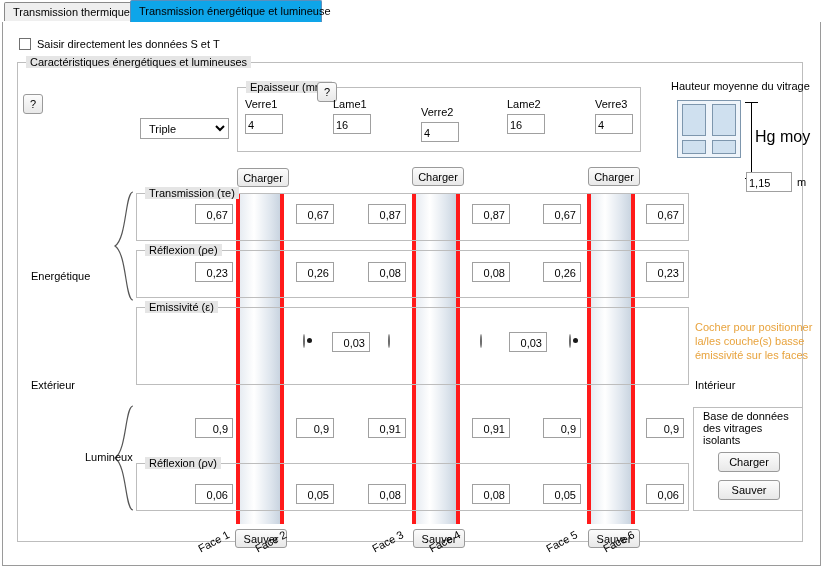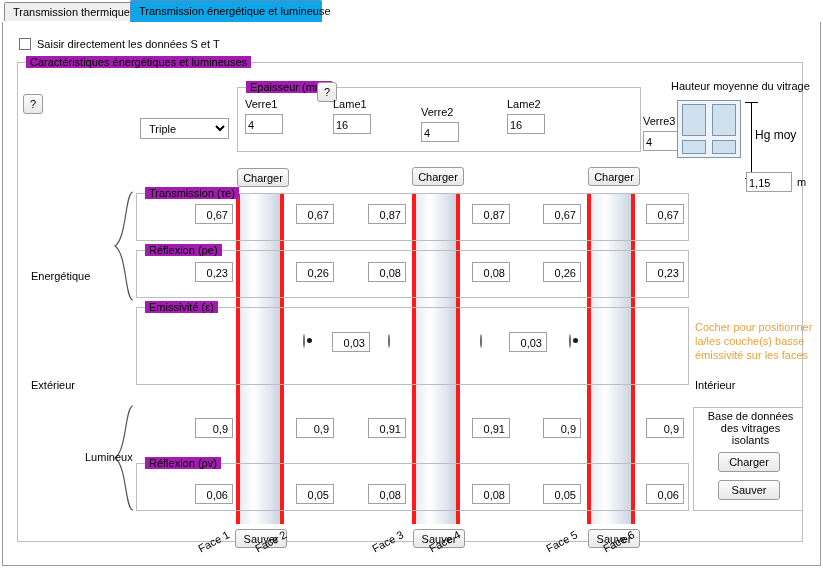--- a/index.html
+++ b/index.html
@@ -80,21 +80,21 @@
   
   .group {
     position: absolute;
     border: 1px solid #bdbdbd;
     box-sizing: border-box;
     background: transparent;
   }
   .group-title {
     position: absolute;
     top: -7px; left: 8px;
-    background: #a21caf;
+    background: #e5e5e5;
     padding: 0 4px;
     font-size: 11px;
     white-space: nowrap;
   }
 
   .btn {
     border: 1px solid #9a9a9a;
     background: linear-gradient(#fcfcfc, #e8e8e8);
     border-radius: 3px;
     font-size: 11px;
@@ -250,21 +250,21 @@
     <input class="field" style="width: 38px; margin-top: 4px; text-align: left;" value="16">
   </div>
   <div class="abs" style="left:418px; top:84px;">
     <div class="small-label">Verre2</div>
     <input class="field" style="width: 38px; margin-top: 4px; text-align: left;" value="4">
   </div>
   <div class="abs" style="left:504px; top:76px;">
     <div class="small-label">Lame2</div>
     <input class="field" style="width: 38px; margin-top: 4px; text-align: left;" value="16">
   </div>
-  <div class="abs" style="left:592px; top:93px;margin-left:48px;">
+  <div class="abs" style="left:592px; top:76px;">
     <div class="small-label">Verre3</div>
     <input class="field" style="width: 38px; margin-top: 4px; text-align: left;" value="4">
   </div>
 
   
   <div class="abs" style="left:655px; top:58px; width:145px; height:20px;margin-left:13px;">
     <span class="small-label">Hauteur moyenne du vitrage</span>
   </div>
 
   
@@ -272,21 +272,21 @@
   <div class="win-cell" style="left:679px; top:82px; width:24px; height:32px;"></div>
   <div class="win-cell" style="left:709px; top:82px; width:24px; height:32px;"></div>
   <div class="win-cell" style="left:679px; top:118px; width:24px; height:14px;"></div>
   <div class="win-cell" style="left:709px; top:118px; width:24px; height:14px;"></div>
 
   
   <div class="dim-line" style="left:748px; top:80px; width:1px; height:76px;"></div>
   <div class="dim-line" style="left:742px; top:80px; width:13px; height:1px;"></div>
   <div class="dim-line" style="left:742px; top:156px; width:13px; height:1px;"></div>
   <div class="abs" style="left:752px; top:106px;">
-    <span class="small-label" style="font-size:12px;">Hg moy</span>
+    <span class="small-label" style="font-size:16px;">Hg moy</span>
   </div>
 
   <input class="field" style="position: absolute; left: 743px; top: 150px; width: 46px; text-align: left;" value="1,15">
   <span class="small-label abs" style="left:794px; top:154px;">m</span>
 
   
   <button class="btn" style="position:absolute; left:234px; top:146px; width:52px; height:19px;">
     <span>Charger</span>
   </button>
   <button class="btn" style="position:absolute; left:409px; top:145px; width:52px; height:19px;">
@@ -365,21 +365,21 @@
   <svg class="abs" style="left:108px; top:382px; width:24px; height:108px;" viewBox="0 0 24 108">
     <path d="M22 2 C14 2 16 46 4 54 C16 62 14 106 22 106" fill="none" stroke="#555" stroke-width="1.2"></path>
   </svg>
   <span class="small-label abs" style="left:48px; top:429px;padding-left:34px;">Lumineux</span>
 
   <span class="small-label abs" style="left:28px; top:357px;">Extérieur</span>
   <span class="small-label abs" style="left:692px; top:357px;">Intérieur</span>
 
   
   <div class="group" style="left:690px; top:385px; width:110px; height:104px;"></div>
-  <div class="abs" style="left:700px; top:388px; width:95px; text-align:center;">
+  <div class="abs" style="left:700px; top:388px; width:95px; text-align:left;">
     <div class="small-label">Base de données</div>
     <div class="small-label">des vitrages isolants</div>
   </div>
   <button class="btn" style="position:absolute; left:715px; top:430px; width:62px; height:20px;">
     <span>Charger</span>
   </button>
   <button class="btn" style="position:absolute; left:715px; top:458px; width:62px; height:20px;">
     <span>Sauver</span>
   </button>
 

